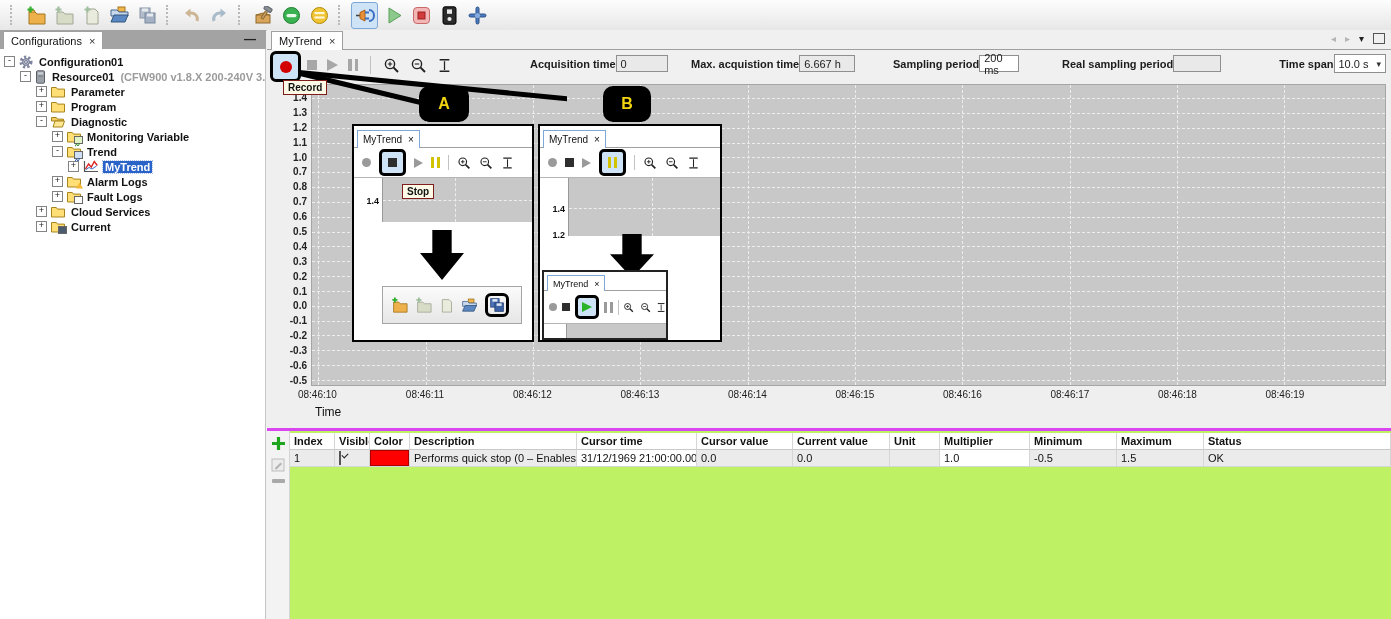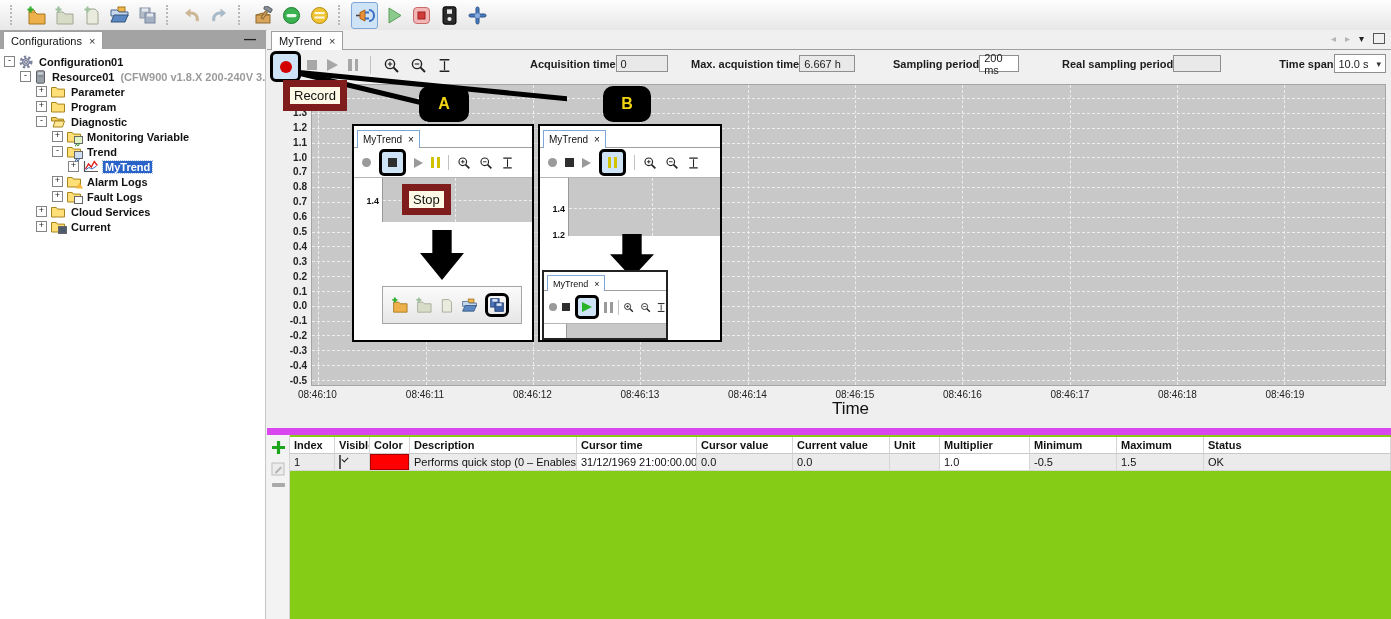--- a/index.html
+++ b/index.html
@@ -52,25 +52,25 @@
   .chartregion{position:absolute;left:0;top:50px;right:0;height:348px;background:#efefef;}
   .yaxis{position:absolute;left:0;top:4px;width:40px;bottom:42px;display:flex;flex-direction:column;justify-content:space-between;align-items:flex-end;padding:8px 4px 0 0;font-size:10px;font-weight:bold;color:#222;}
   .plot{position:absolute;left:44px;top:4px;right:5px;bottom:42px;background:#c8c8c8;border:1px solid #a5a5a5;}
   .gridh{position:absolute;left:0;right:0;top:13px;bottom:5px;}
   .hgrid{position:absolute;left:0;right:0;border-top:1px dashed #ededed;}
   .gridv{position:absolute;left:0;right:0;top:0;bottom:0;}
   .vgrid{position:absolute;top:0;bottom:0;border-left:1px dashed #ededed;}
   .nodata{position:absolute;left:0;right:0;top:43%;text-align:center;font-size:11.5px;color:#1d1d1d;}
   .xaxis{position:absolute;left:44px;right:5px;bottom:26px;height:13px;font-size:10px;color:#222;}
   .xaxis span{position:absolute;transform:translateX(-50%);white-space:nowrap;}
-  .xlabel{position:absolute;left:48px;right:5px;bottom:9px;text-align:center;font-size:17px;color:#111;}
+  .xlabel{position:absolute;left:48px;right:5px;bottom:9px;font-size:12px;color:#111;}
 
   
   .linesvg{position:absolute;inset:0;pointer-events:none;z-index:4;}
-  .tipbox{position:absolute;background:#fcfae6;border:7px solid #7f1d1d;padding:1px 4px;font-size:13px;z-index:7;white-space:nowrap;}
+  .tipbox{position:absolute;background:#fcfae6;border:1px solid #7f1d1d;padding:1px 4px;font-size:10px;z-index:7;white-space:nowrap;font-weight:bold;}
   .abadge{position:absolute;background:#000;border-radius:10px;color:#f2d410;font-size:16px;font-weight:bold;display:flex;align-items:center;justify-content:center;z-index:5;}
   .mwin{position:absolute;background:#fff;border:2px solid #000;z-index:5;overflow:hidden;}
   .mtabs{height:21px;border-bottom:1px solid #9f9f9f;padding-left:3px;display:flex;align-items:flex-end;}
   .mtab{height:17px;border:1px solid #7da7d8;border-bottom:none;background:#fff;display:flex;gap:6px;align-items:center;padding:0 5px;font-size:10px;position:relative;top:1px;white-space:nowrap;}
   .mbar{height:29px;display:flex;align-items:center;gap:8px;padding-left:8px;color:#222;}
   .mdot{width:9px;height:9px;border-radius:50%;background:#9a9a9a;flex:none;}
   .msq{width:9px;height:9px;background:#9a9a9a;flex:none;} .msq.on{background:#2e2e2e;}
   .mtri{width:0;height:0;border-left:9px solid #9a9a9a;border-top:5.5px solid transparent;border-bottom:5.5px solid transparent;flex:none;}
   .mtri.green{border-left-color:#28b328;}
   .mpau{display:flex;gap:2.5px;flex:none;} .mpau i{width:3px;height:11px;background:#9a9a9a;display:block;}
@@ -80,21 +80,21 @@
   .mchart{display:flex;border-top:1px solid #b5b5b5;position:relative;}
   .mylab{width:25px;background:#fff;font-size:9px;font-weight:bold;text-align:right;padding:0 3px 0 0;position:relative;}
   .mylab div{position:absolute;right:3px;}
   .mplot{flex:1;background:#c8c8c8;border-left:1px solid #999;position:relative;}
   .marrow{position:absolute;background:#000;clip-path:polygon(28% 0,72% 0,72% 46%,100% 46%,50% 100%,0 46%,28% 46%);z-index:2;}
   .mstrip{position:absolute;border:1px solid #a5a5a5;background:linear-gradient(#fbfbfb,#e6e6e6);display:flex;align-items:center;gap:7px;padding:0 8px;}
   .mhl2{border:3px solid #000;border-radius:6px;display:flex;align-items:center;justify-content:center;width:24px;height:24px;box-sizing:border-box;}
   .mwin2{position:absolute;background:#fff;border:2px solid #222;z-index:3;overflow:hidden;}
 
   
-  .tablepanel{position:absolute;left:0;right:0;top:398px;bottom:0;background:#84cc16;border-top:7px solid #d946ef;}
+  .tablepanel{position:absolute;left:0;right:0;top:398px;bottom:0;background:#bef264;border-top:3px solid #d946ef;}
   .tmargin{position:absolute;left:0;top:0;bottom:0;width:22px;background:#f3f3f3;border-right:1px solid #d5d5d5;display:flex;flex-direction:column;align-items:center;padding-top:5px;gap:7px;}
   .delbar{width:13px;height:4px;background:#a9a9a9;border-radius:1px;}
   .tgrid{position:absolute;left:23px;top:2px;right:0;}
   .trowg{display:grid;grid-template-columns:45px 35px 40px 167px 120px 96px 97px 50px 90px 87px 87px minmax(0,1fr);}
   .thc,.td{padding:0 4px;border-right:1px solid #d6d6d6;height:17px;line-height:17px;white-space:nowrap;overflow:hidden;box-sizing:border-box;}
   .thc{font-weight:bold;background:#fff;border-bottom:1px solid #c9c9c9;}
   .td{background:#ebebeb;border-bottom:1px solid #d6d6d6;}
   .td.white{background:#fff;}
   .td.right{text-align:right;}
   .td.nopad{padding:0;}
@@ -444,21 +444,21 @@
           <div>0.6</div>
           <div>0.5</div>
           <div>0.4</div>
           <div>0.3</div>
           <div>0.2</div>
           <div>0.1</div>
           <div>0.0</div>
           <div>-0.1</div>
           <div>-0.2</div>
           <div>-0.3</div>
-          <div>-0.4</div>
+          <div>-0.6</div>
           <div>-0.5</div>
         </div>
       <div class="plot">
         <div class="gridv">
             <div class="vgrid" style="left: 0.6%;"></div>
             <div class="vgrid" style="left: 10.6%;"></div>
             <div class="vgrid" style="left: 20.6%;"></div>
             <div class="vgrid" style="left: 30.6%;"></div>
             <div class="vgrid" style="left: 40.6%;"></div>
             <div class="vgrid" style="left: 50.6%;"></div>

